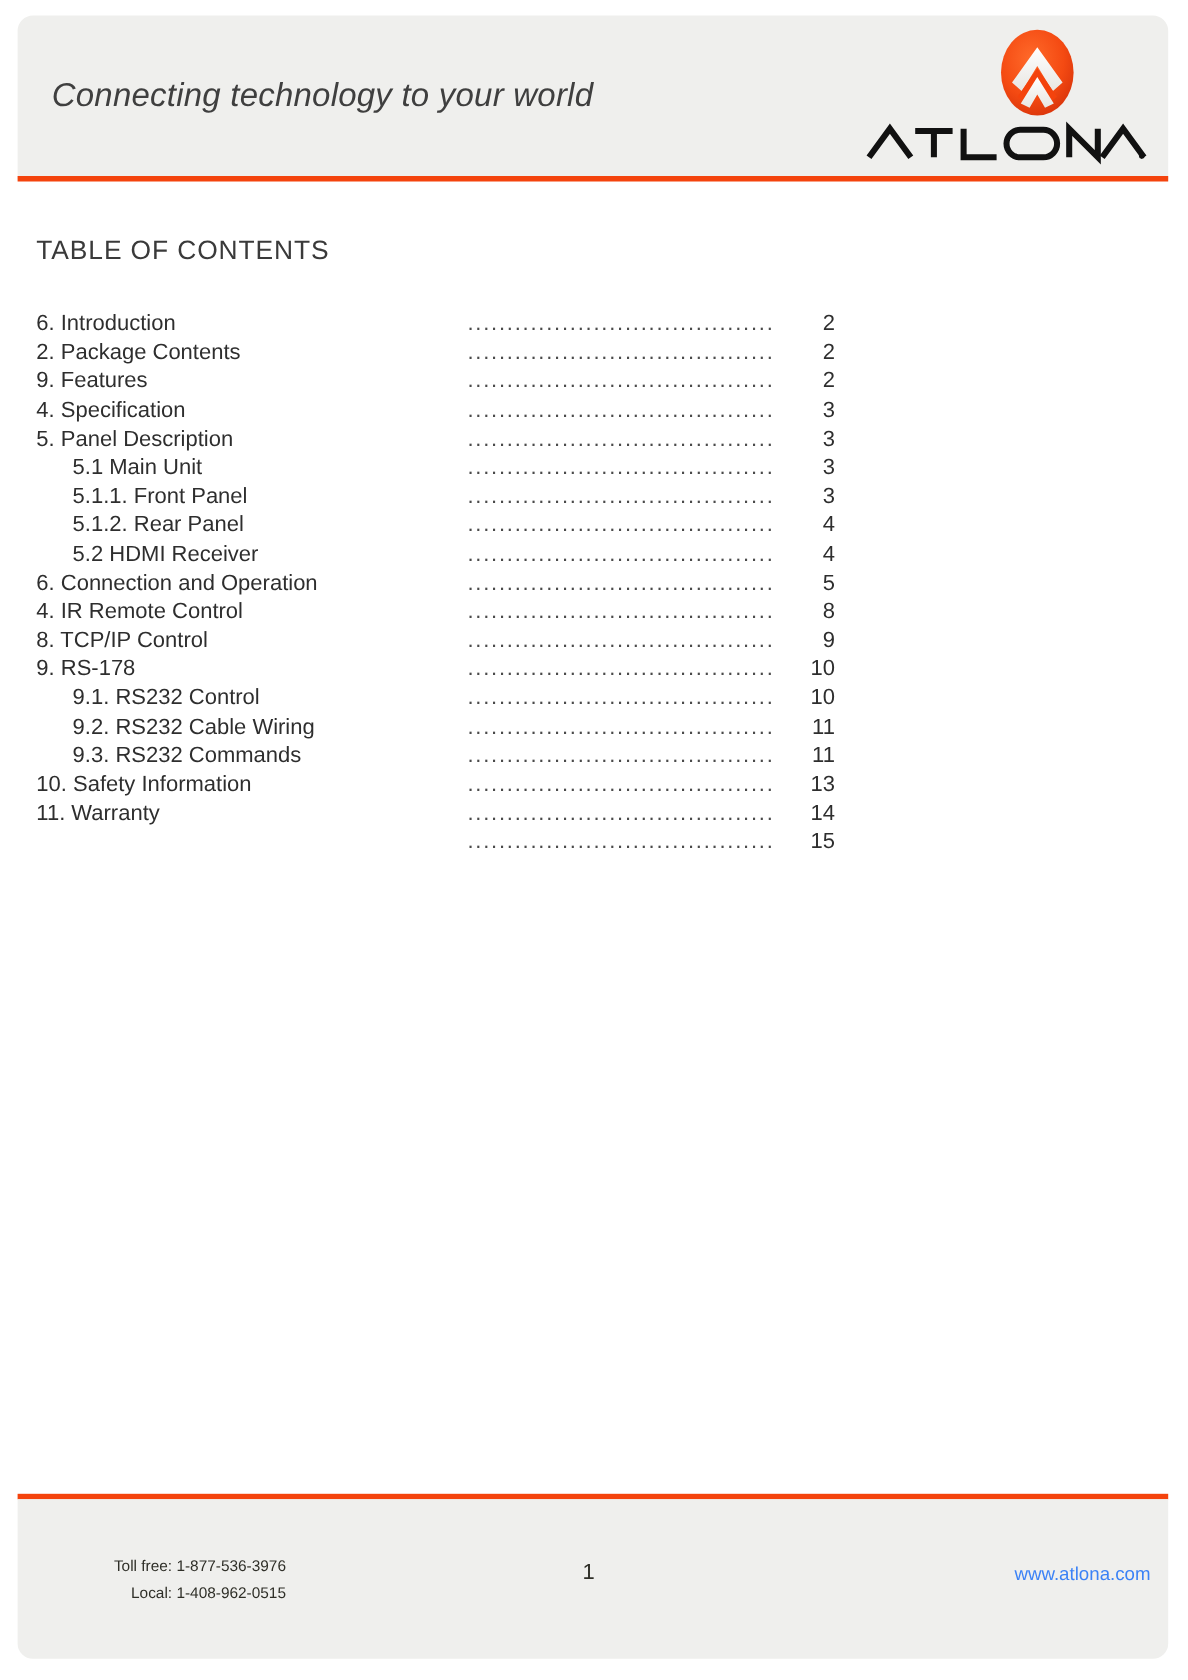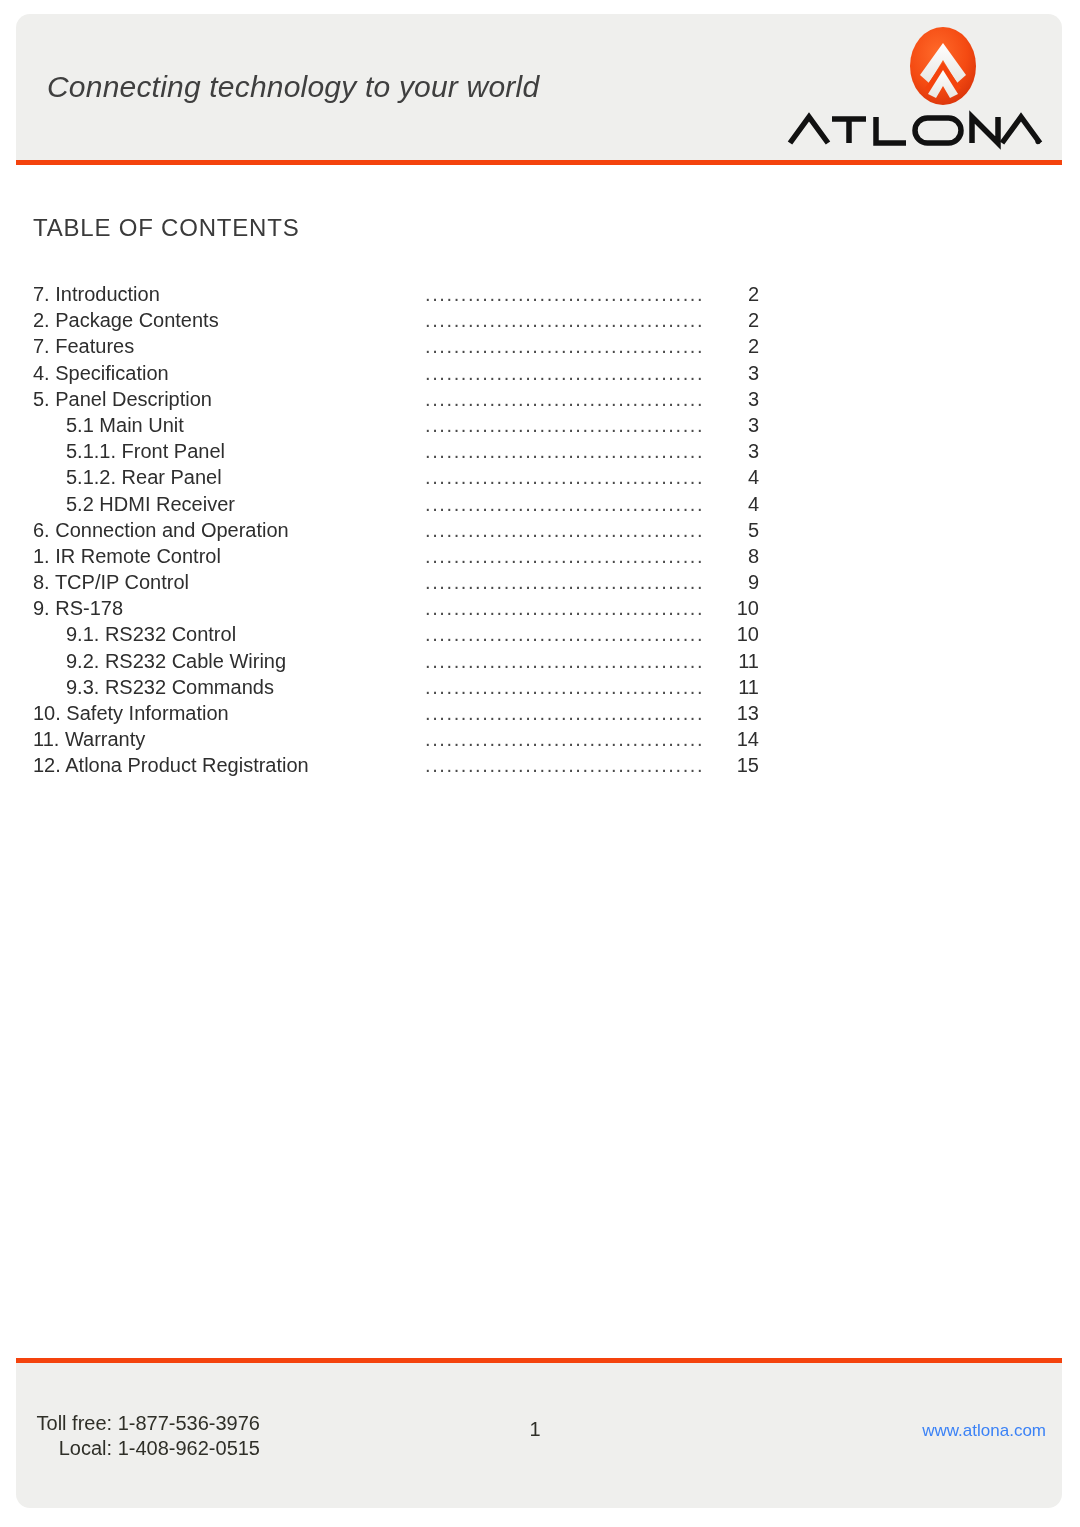--- a/index.html
+++ b/index.html
@@ -148,21 +148,21 @@
     background: #efefed;
     border-bottom-left-radius: 14px;
     border-bottom-right-radius: 14px;
   }
   .footer-contact {
     position: absolute;
     left: 30px;
     top: 1411px;
     width: 230px;
     text-align: right;
-    font-size: 20px;
+    font-size: 14px;
     line-height: 25px;
     color: #2f2f28;
   }
   .footer-page-number {
     position: absolute;
     left: 495px;
     top: 1418px;
     width: 80px;
     text-align: center;
     font-size: 20px;
@@ -224,31 +224,31 @@
         </g>
         <circle cx="252" cy="33.5" r="2.6" fill="#111111"></circle>
       </svg>
     </div>
   </div>
 
   <div class="toc-title">TABLE OF CONTENTS</div>
 
   <div class="toc-list">
       <div class="toc-row level-1">
-        <span class="toc-label">7. Introduction</span>
+        <span class="toc-label">6. Introduction</span>
         <span class="toc-dots">................................................</span>
         <span class="toc-page">2</span>
       </div>
       <div class="toc-row level-1">
         <span class="toc-label">2. Package Contents</span>
         <span class="toc-dots">................................................</span>
         <span class="toc-page">2</span>
       </div>
       <div class="toc-row level-1">
-        <span class="toc-label">7. Features</span>
+        <span class="toc-label">9. Features</span>
         <span class="toc-dots">................................................</span>
         <span class="toc-page">2</span>
       </div>
       <div class="toc-row level-1">
         <span class="toc-label">4. Specification</span>
         <span class="toc-dots">................................................</span>
         <span class="toc-page">3</span>
       </div>
       <div class="toc-row level-1">
         <span class="toc-label">5. Panel Description</span>
@@ -274,21 +274,21 @@
         <span class="toc-label">5.2 HDMI Receiver</span>
         <span class="toc-dots">................................................</span>
         <span class="toc-page">4</span>
       </div>
       <div class="toc-row level-1">
         <span class="toc-label">6. Connection and Operation</span>
         <span class="toc-dots">................................................</span>
         <span class="toc-page">5</span>
       </div>
       <div class="toc-row level-1">
-        <span class="toc-label">1. IR Remote Control</span>
+        <span class="toc-label">4. IR Remote Control</span>
         <span class="toc-dots">................................................</span>
         <span class="toc-page">8</span>
       </div>
       <div class="toc-row level-1">
         <span class="toc-label">8. TCP/IP Control</span>
         <span class="toc-dots">................................................</span>
         <span class="toc-page">9</span>
       </div>
       <div class="toc-row level-1">
         <span class="toc-label">9. RS-178</span>
@@ -314,21 +314,20 @@
         <span class="toc-label">10. Safety Information</span>
         <span class="toc-dots">................................................</span>
         <span class="toc-page">13</span>
       </div>
       <div class="toc-row level-1">
         <span class="toc-label">11. Warranty</span>
         <span class="toc-dots">................................................</span>
         <span class="toc-page">14</span>
       </div>
       <div class="toc-row level-1">
-        <span class="toc-label">12. Atlona Product Registration</span>
         <span class="toc-dots">................................................</span>
         <span class="toc-page">15</span>
       </div>
     </div>
 
   <div class="footer-rule"></div>
   <div class="footer-band"></div>
 
   <div class="footer-contact">
     <div>Toll free: 1-877-536-3976</div>

